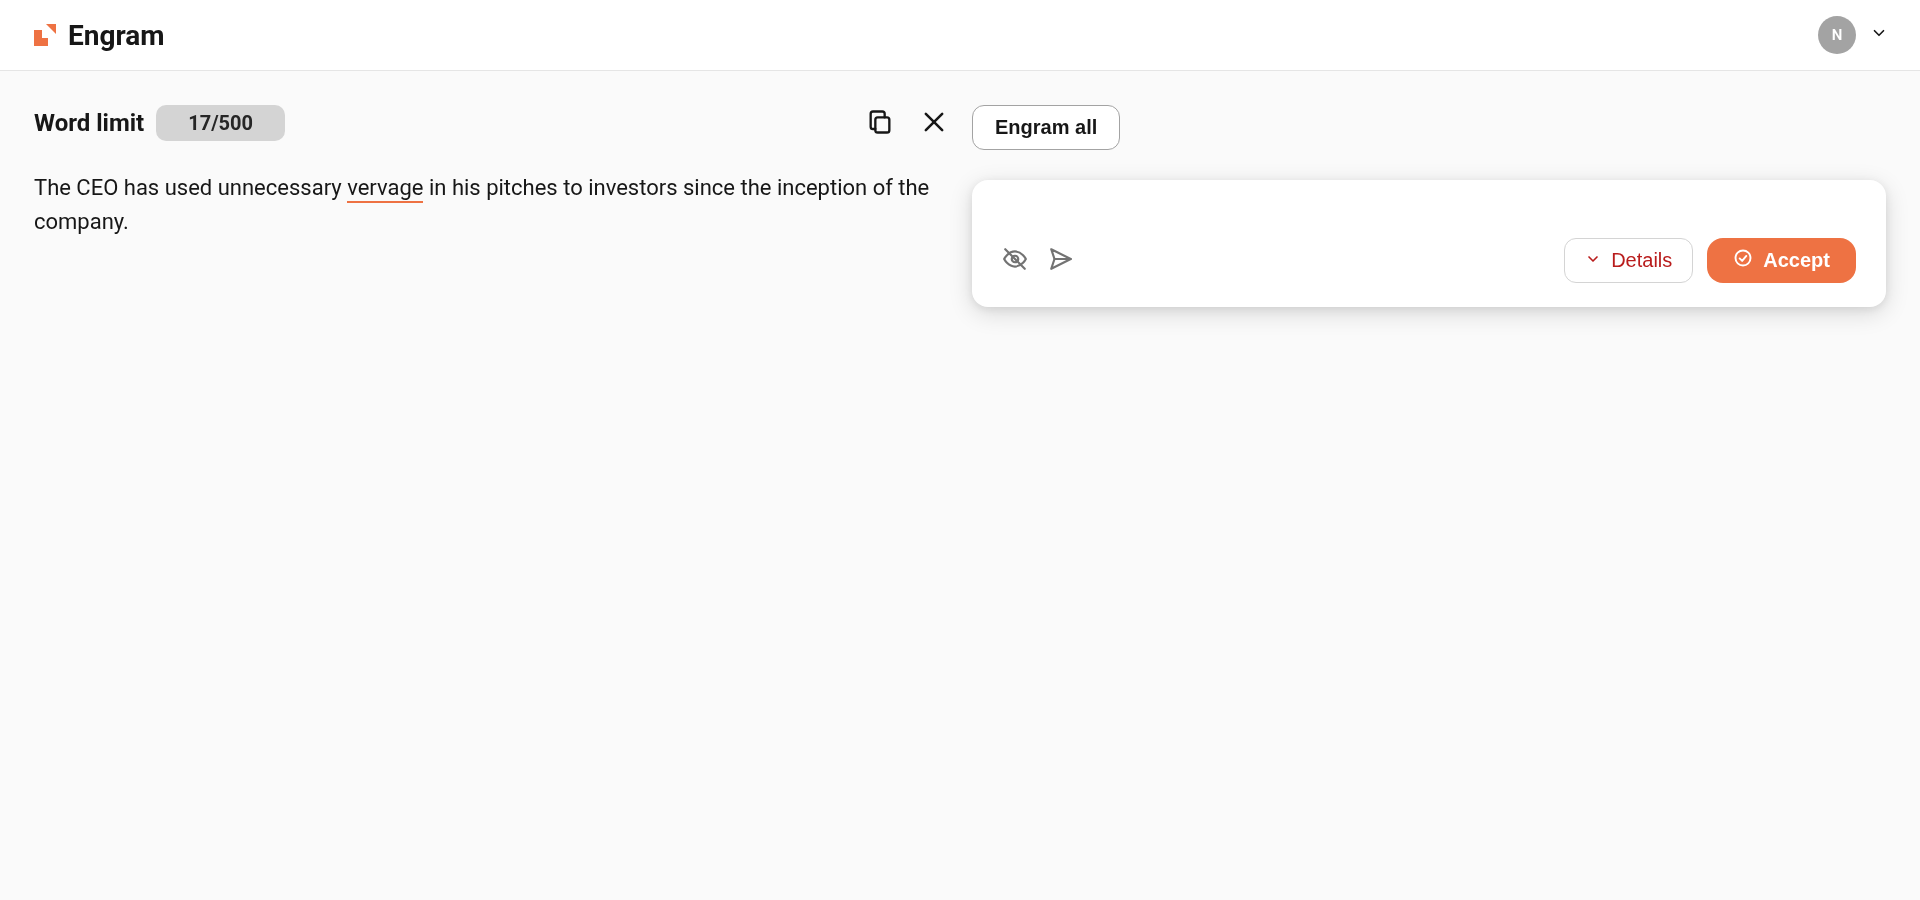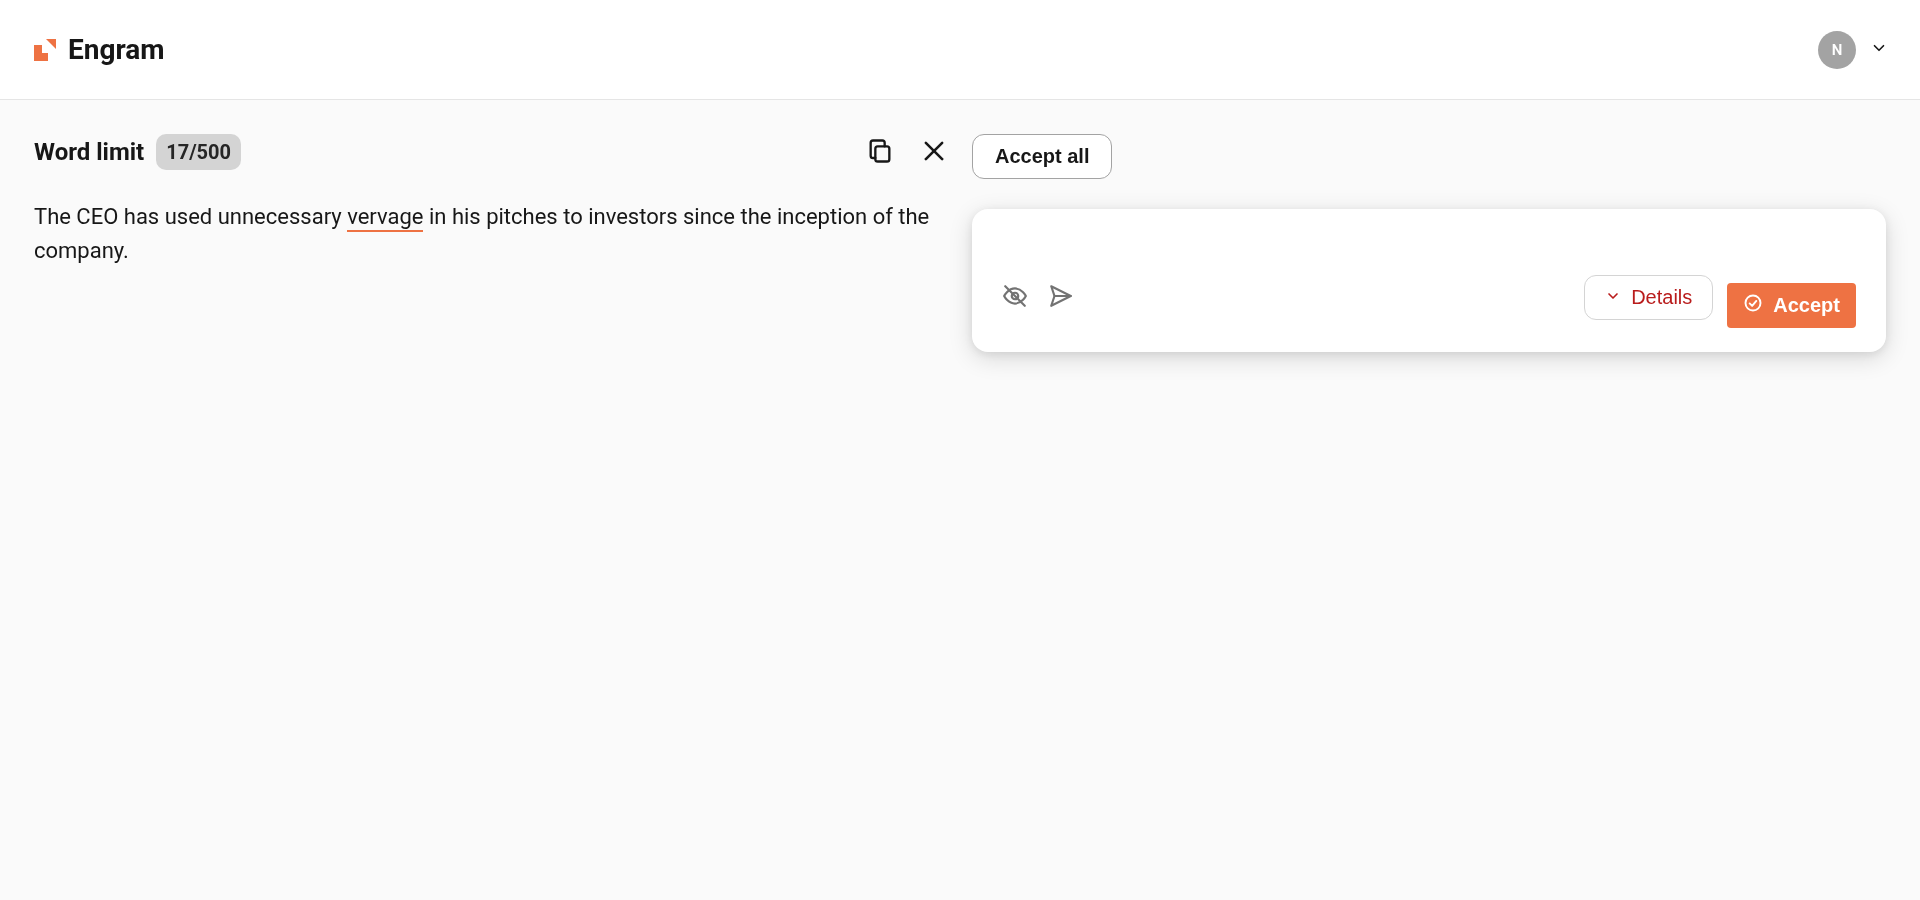--- a/index.html
+++ b/index.html
@@ -5,21 +5,21 @@
   * { box-sizing: border-box; margin: 0; padding: 0; }
   html, body { width: 100%; height: 100%; }
   body {
     font-family: -apple-system, BlinkMacSystemFont, "Segoe UI", Roboto, Helvetica, Arial, sans-serif;
     background: #fafafa;
     color: #171717;
   }
 
   
   .header {
-    height: 100px;
+    height: 71px;
     border-bottom: 1px solid #e5e5e5;
     background: #fff;
     display: flex;
     align-items: center;
     justify-content: space-between;
     padding: 0 32px;
   }
   .brand {
     display: flex;
     align-items: center;
@@ -81,21 +81,21 @@
   .pane-title {
     font-size: 24px;
     font-weight: 700;
     color: #171717;
   }
   .word-count-badge {
     background: #d4d4d4;
     color: #262626;
     font-weight: 700;
     font-size: 20px;
-    padding: 6px 10px;
+    padding: 6px 32px;
     border-radius: 10px;
   }
   .sugg-count-badge {
     background: #e5e5e5;
     color: #262626;
     font-weight: 700;
     font-size: 20px;
     padding: 4px 12px;
     border-radius: 8px;
   }
@@ -185,29 +185,28 @@
     padding: 10px 20px;
     cursor: pointer;
     display: inline-flex;
     align-items: center;
     gap: 10px;
   }
   .accept-btn {
     background: #ee7243;
     border: none;
     color: #fff;
-    border-radius: 4px;
-    font-size: 20px;
-    font-weight: 700;
-    padding: 10px 16px;
+    border-radius: 16px;
+    font-size: 20px;
+    font-weight: 700;
+    padding: 10px 26px;
     cursor: pointer;
     display: inline-flex;
     align-items: center;
     gap: 10px;
-    margin-top: 16px;
   }
 </style>
 </head>
 <body>
 
 <div class="header">
   <div class="brand">
     <span class="logo-mark">
       <svg width="26" height="26" viewBox="0 0 26 26">
         <path d="M2 24 V8 H10 V24 Z" fill="#ee7243"></path>
@@ -257,21 +256,21 @@
       </div>
     </div>
 
     <div class="editor-text">
       <span>The CEO has used unnecessary </span><span class="err-underline">vervage</span><span> in his pitches to investors since the inception of the company.</span>
     </div>
   </div>
 
   <div class="right-pane">
     <div class="pane-header">
-      <button class="accept-all-btn">Accept all</button>
+      <button class="accept-all-btn">Engram all</button>
     </div>
 
     <div class="sugg-card">
 
       <div class="sugg-actions-row">
         <div class="sugg-left-icons">
           <button class="icon-btn" style="color:#737373">
             <span>
               <svg width="26" height="26" viewBox="0 0 24 24" fill="none" stroke="currentColor" stroke-width="2" stroke-linecap="round" stroke-linejoin="round">
                 <path d="M2 12s3.5-7 10-7 10 7 10 7-3.5 7-10 7-10-7-10-7z"></path>

